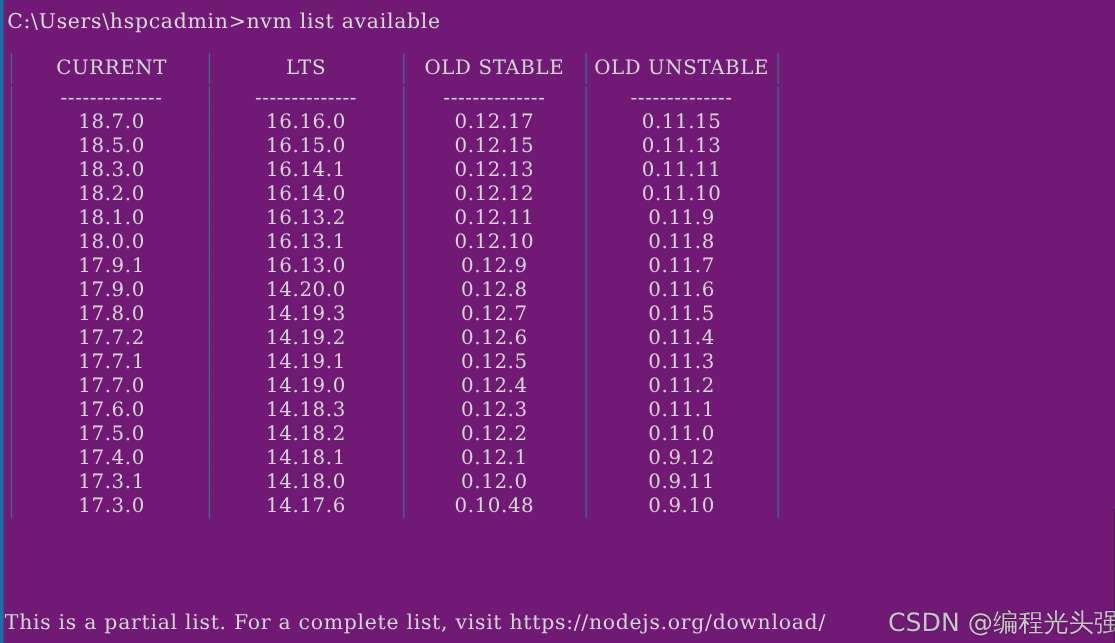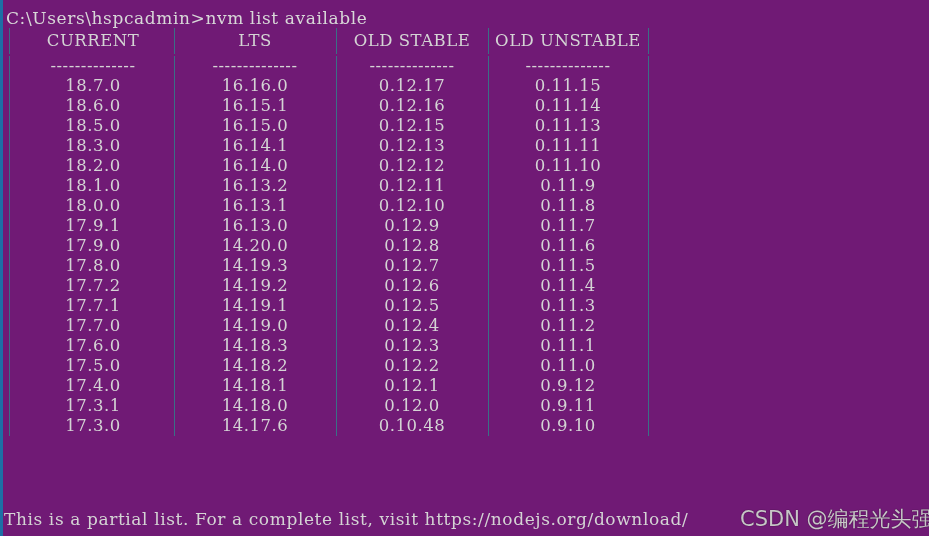--- a/index.html
+++ b/index.html
@@ -49,21 +49,21 @@
     font-size: 17px;
     line-height: 22px;
     white-space: pre;
     color: #d8d8d8;
   }
 
   
   #table-block {
     position: absolute;
     left: 0px;
-    top: 28px;
+    top: 44px;
     width: 640px;
   }
 
   table#versions-table {
     border-collapse: collapse;
     table-layout: fixed;
     width: 612px;
     margin: 0;
   }
 
@@ -201,31 +201,20 @@
             <td class="pipe-cell"><span class="pipe-line"></span></td>
             <td>16.16.0</td>
             <td class="pipe-cell"><span class="pipe-line"></span></td>
             <td>0.12.17</td>
             <td class="pipe-cell"><span class="pipe-line"></span></td>
             <td>0.11.15</td>
             <td class="pipe-cell"><span class="pipe-line"></span></td>
           </tr>
           <tr>
             <td class="pipe-cell"><span class="pipe-line"></span></td>
-            <td>18.6.0</td>
-            <td class="pipe-cell"><span class="pipe-line"></span></td>
-            <td>16.15.1</td>
-            <td class="pipe-cell"><span class="pipe-line"></span></td>
-            <td>0.12.16</td>
-            <td class="pipe-cell"><span class="pipe-line"></span></td>
-            <td>0.11.14</td>
-            <td class="pipe-cell"><span class="pipe-line"></span></td>
-          </tr>
-          <tr>
-            <td class="pipe-cell"><span class="pipe-line"></span></td>
             <td>18.5.0</td>
             <td class="pipe-cell"><span class="pipe-line"></span></td>
             <td>16.15.0</td>
             <td class="pipe-cell"><span class="pipe-line"></span></td>
             <td>0.12.15</td>
             <td class="pipe-cell"><span class="pipe-line"></span></td>
             <td>0.11.13</td>
             <td class="pipe-cell"><span class="pipe-line"></span></td>
           </tr>
           <tr>

